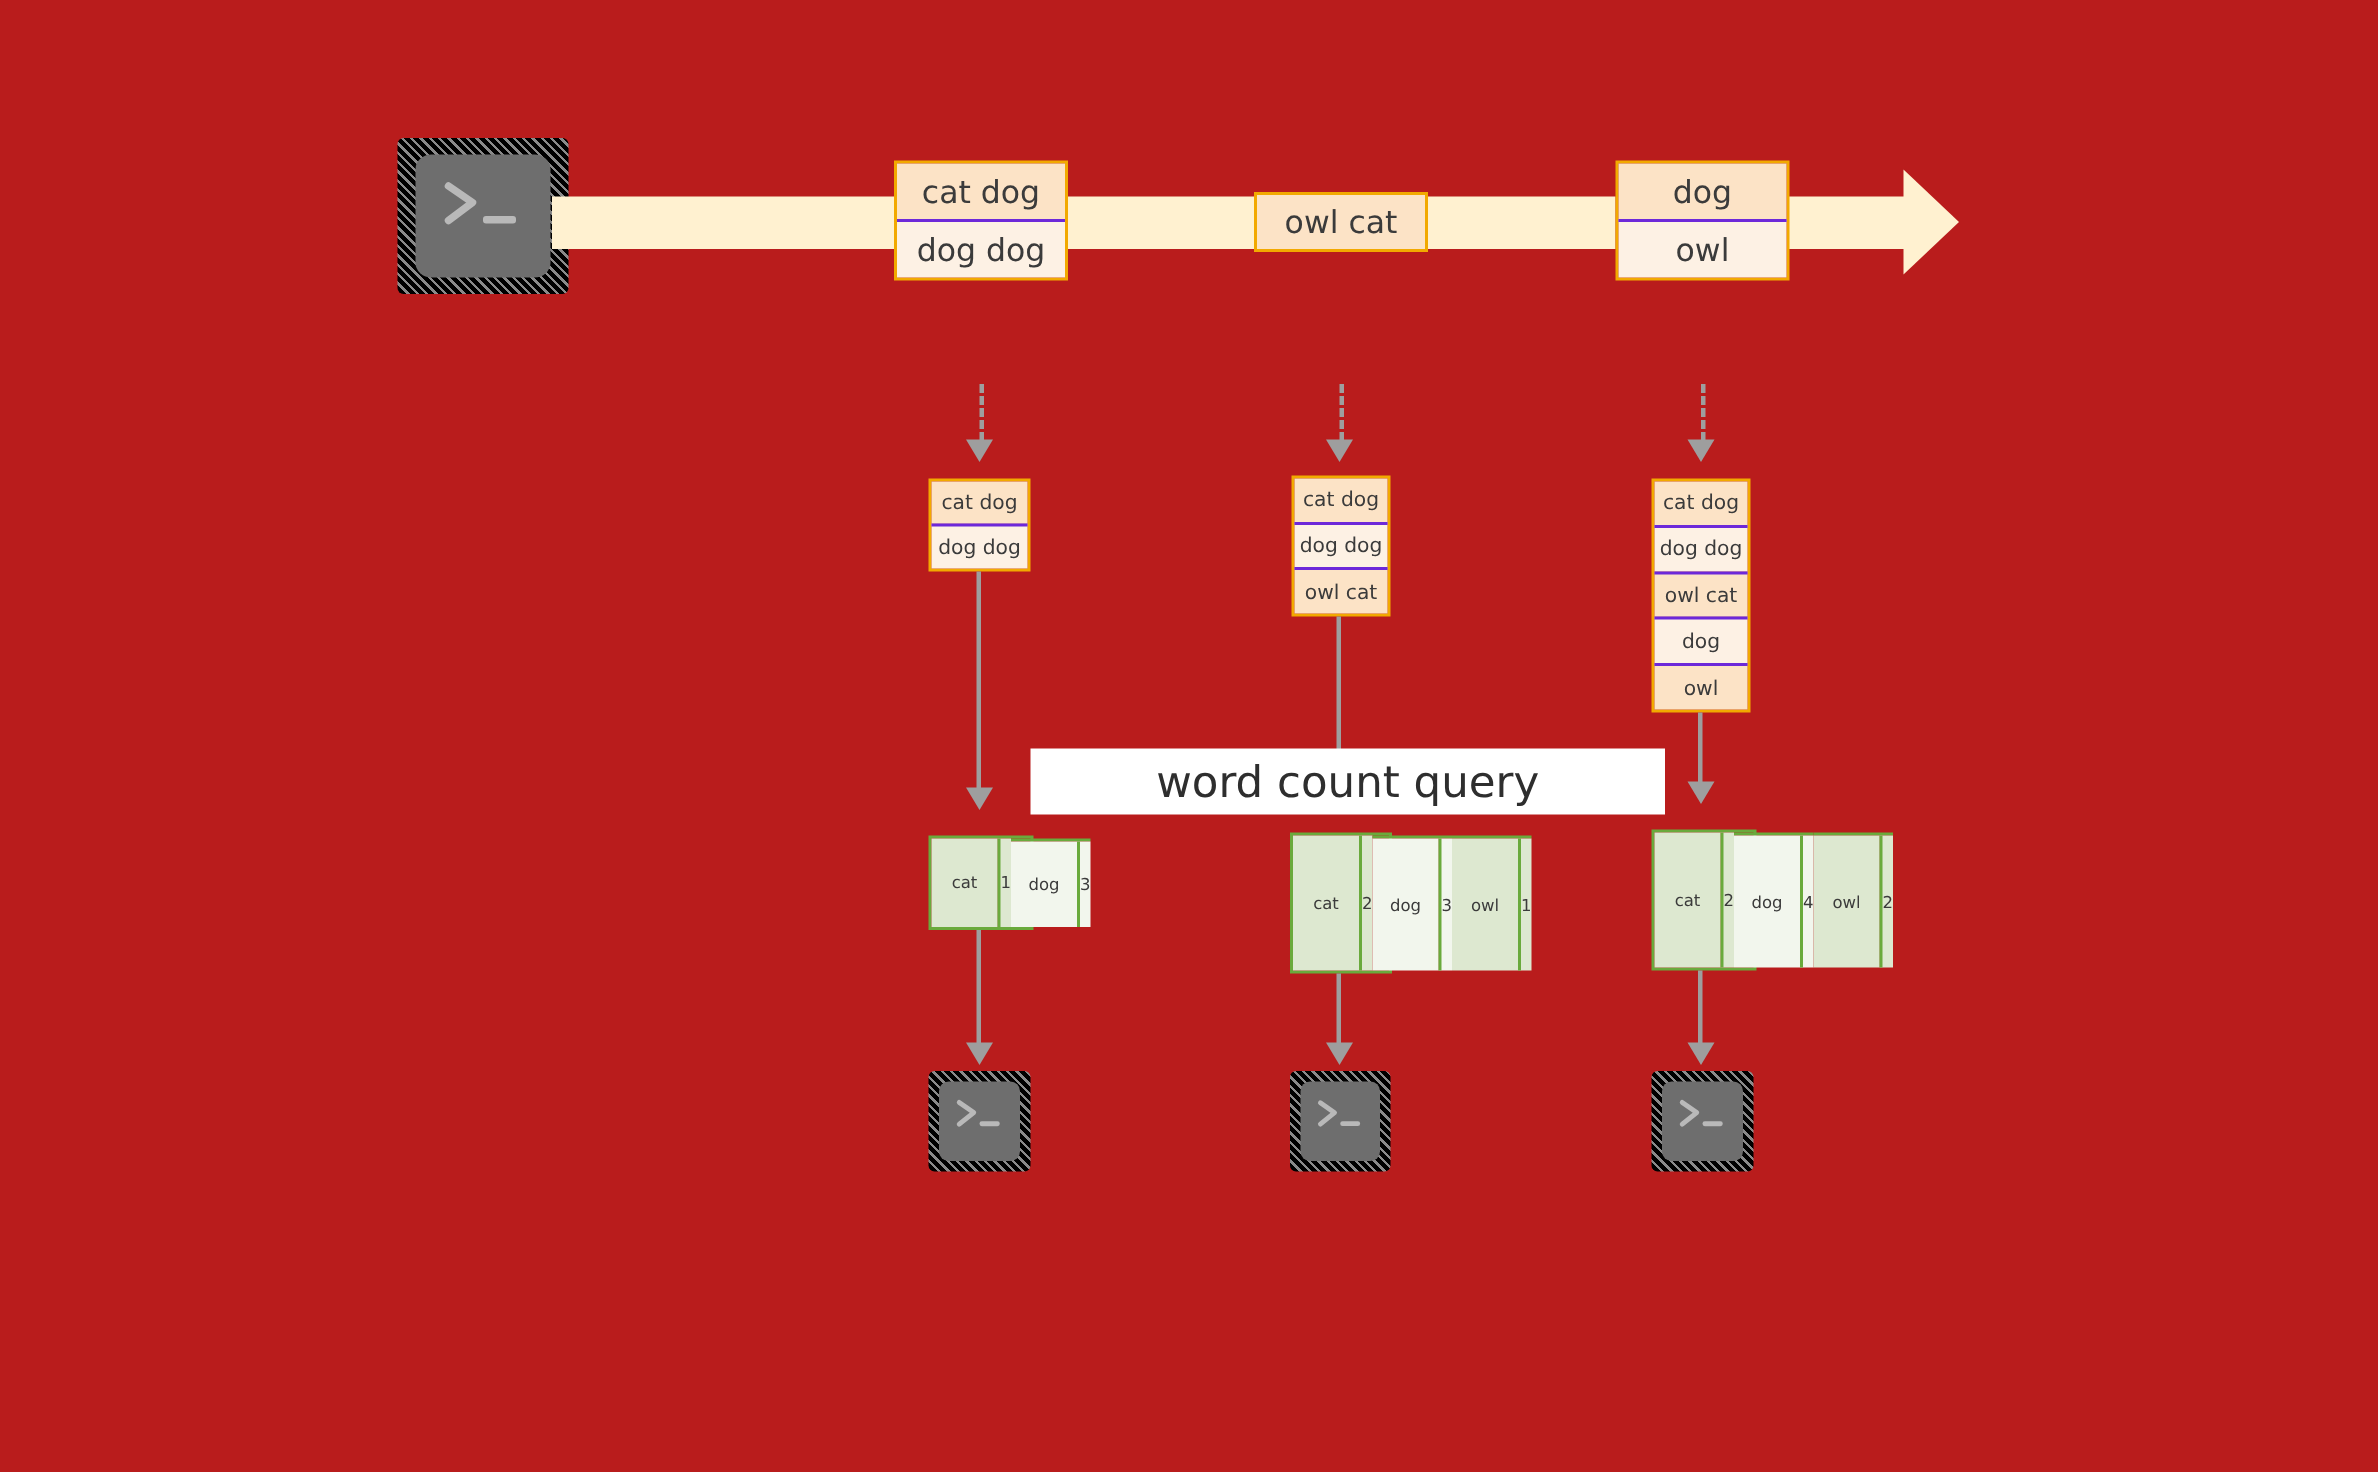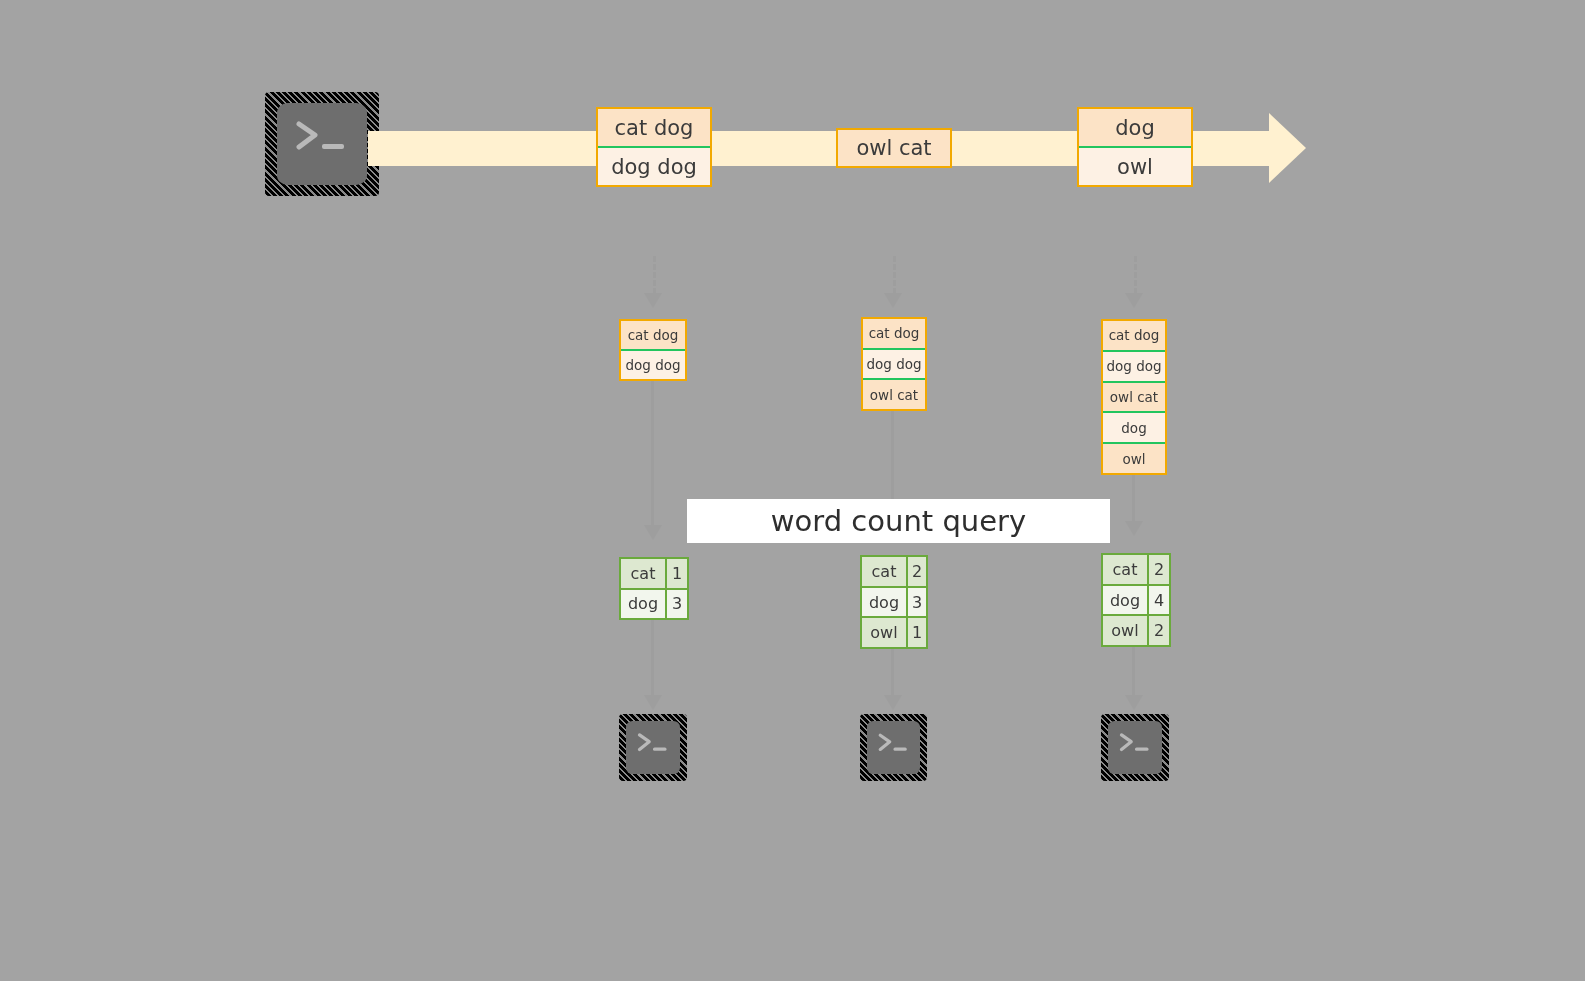--- a/index.html
+++ b/index.html
@@ -8,21 +8,21 @@
     padding: 0;
     background: #000000;
   }
   body {
     font-family: "DejaVu Sans", sans-serif;
   }
   #canvas {
     position: relative;
     width: 1585px;
     height: 981px;
-    background: #a3a3a3;
+    background: #b91c1c;
     overflow: hidden;
   }
 
   
   .term {
     position: absolute;
     box-sizing: border-box;
   }
   .term .hatch {
     position: absolute;
@@ -63,35 +63,35 @@
   .msgbox .row {
     box-sizing: border-box;
     flex: 1 1 auto;
     display: flex;
     align-items: center;
     justify-content: center;
     color: #3b3b3b;
     white-space: nowrap;
     overflow: hidden;
   }
-  .msgbox .row + .row { border-top: 2px solid #22c55e; }
+  .msgbox .row + .row { border-top: 2px solid #6d28d9; }
   .msgbox .row.dark  { background: #fce3c6; }
   .msgbox .row.light { background: #fdf1e4; }
 
   .msgbox.big   { font-size: 21px; }
   .msgbox.small { font-size: 13.5px; }
 
   
   .restable {
     position: absolute;
     box-sizing: border-box;
     border: 2px solid #6aaa3c;
     display: flex;
-    flex-direction: column;
-    font-size: 16px;
+    flex-direction: row;
+    font-size: 11px;
   }
   .restable .trow {
     box-sizing: border-box;
     flex: 1 1 auto;
     display: flex;
   }
   .restable .trow + .trow { border-top: 2px solid #6aaa3c; }
   .restable .tcell {
     box-sizing: border-box;
     display: flex;

